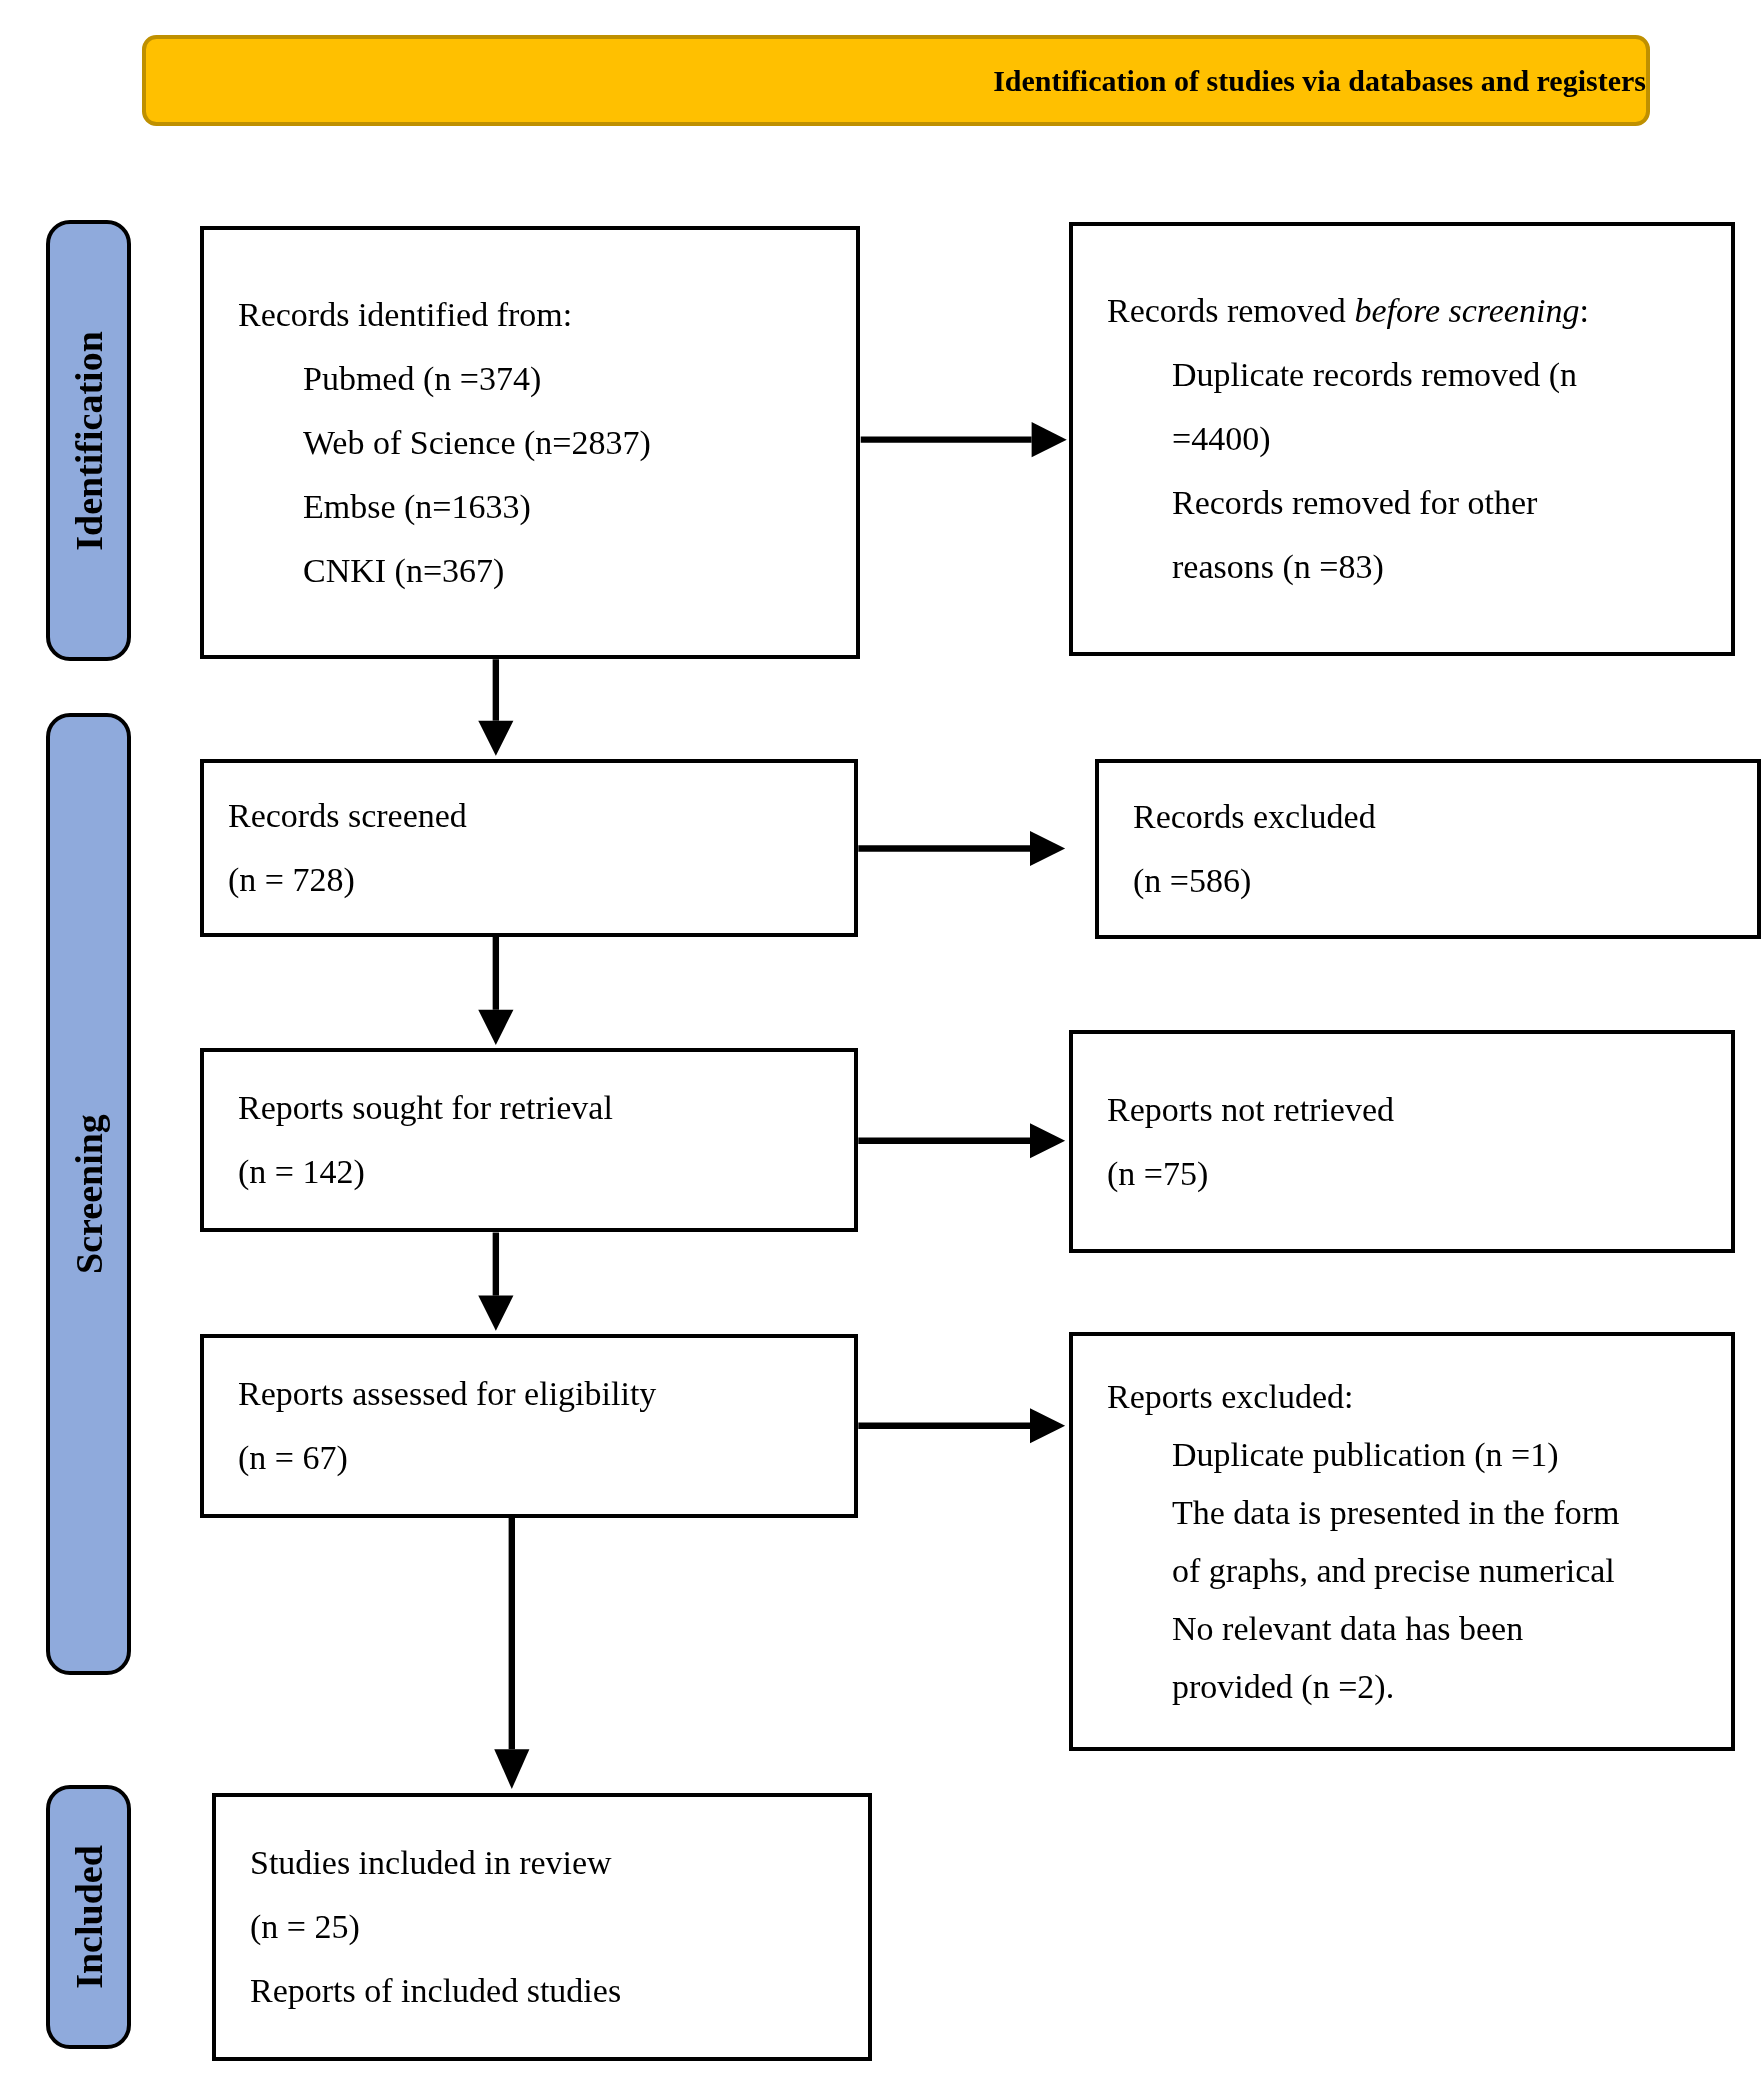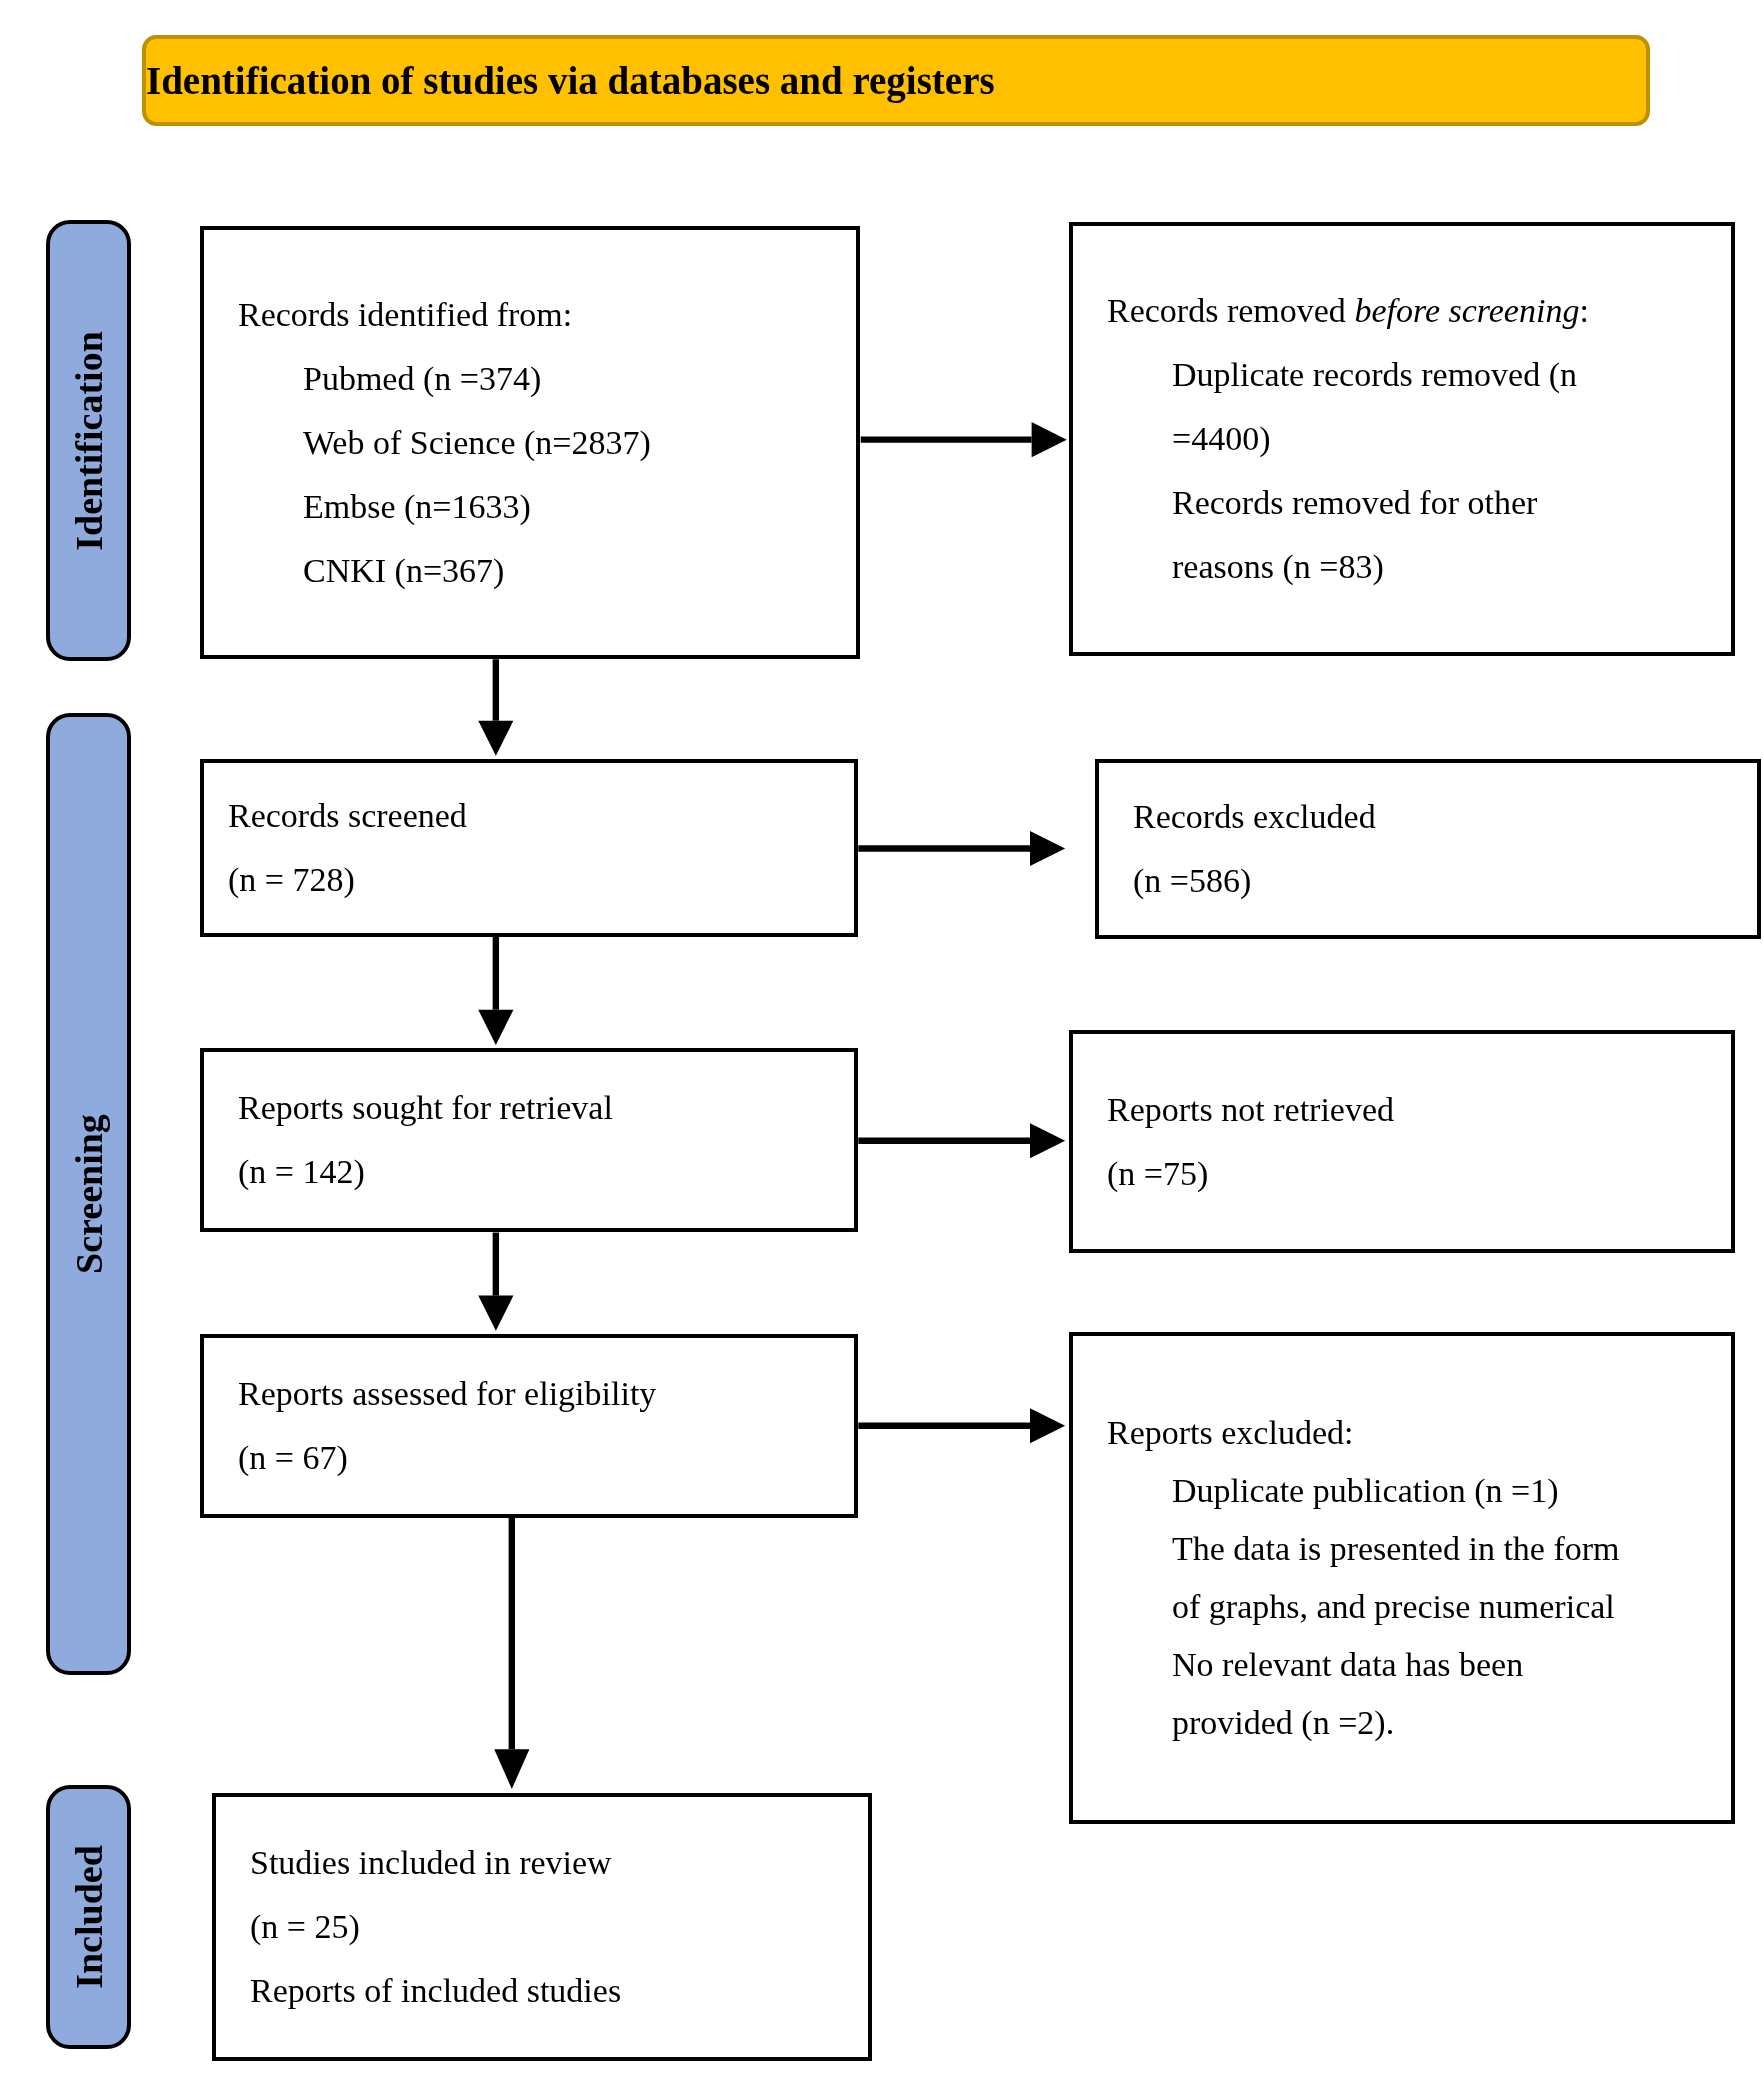--- a/index.html
+++ b/index.html
@@ -10,22 +10,22 @@
     font-family: "Liberation Serif", "DejaVu Serif", serif;
     color: #000000;
   }
   .banner {
     position: absolute;
     left: 142px; top: 35px; width: 1508px; height: 91px;
     background: var(--banner-bg, #FFC000);
     border: 4.8px solid var(--banner-border, #BF9000);
     border-radius: 14.4px;
     box-sizing: border-box;
-    display: flex; align-items: center; justify-content: flex-start;
-    font-weight: bold; font-size: 39px;
+    display: flex; align-items: center; justify-content: flex-end;
+    font-weight: bold; font-size: 30px;
   }
   .stage {
     position: absolute;
     background: var(--stage-bg, #8FAADC);
     border: 4.8px solid var(--line, #000000);
     border-radius: 24px;
     box-sizing: border-box;
     display: flex; align-items: center; justify-content: center;
   }
   .stage span {
@@ -53,21 +53,21 @@
   .box-reports-excluded .ln { line-height: 58px; }
   .it { font-style: italic; }
 
   .box-records-identified   { left: 200px;  top: 226px;  width: 660px; height: 433px; }
   .box-records-removed      { left: 1069px; top: 222px;  width: 666px; height: 434px; }
   .box-records-screened     { left: 200px;  top: 759px;  width: 658px; height: 178px; padding-left: 24px; }
   .box-records-excluded     { left: 1069px; top: 759px;  width: 666px; height: 180px; margin-left: 26px; }
   .box-reports-sought       { left: 200px;  top: 1048px; width: 658px; height: 184px; }
   .box-reports-not-retrieved{ left: 1069px; top: 1030px; width: 666px; height: 223px; }
   .box-reports-assessed     { left: 200px;  top: 1334px; width: 658px; height: 184px; }
-  .box-reports-excluded     { left: 1069px; top: 1332px; width: 666px; height: 492px; }
+  .box-reports-excluded     { left: 1069px; top: 1332px; width: 666px; height: 419px; }
   .box-studies-included     { left: 212px;  top: 1793px; width: 660px; height: 268px; }
 
   svg.connectors {
     position: absolute; left: 0; top: 0;
     width: 1763px; height: 2077px;
     pointer-events: none;
   }
   svg.connectors line { stroke: var(--line, #000000); stroke-width: 8; }
   svg.connectors polygon { fill: var(--line, #000000); }
 </style>

